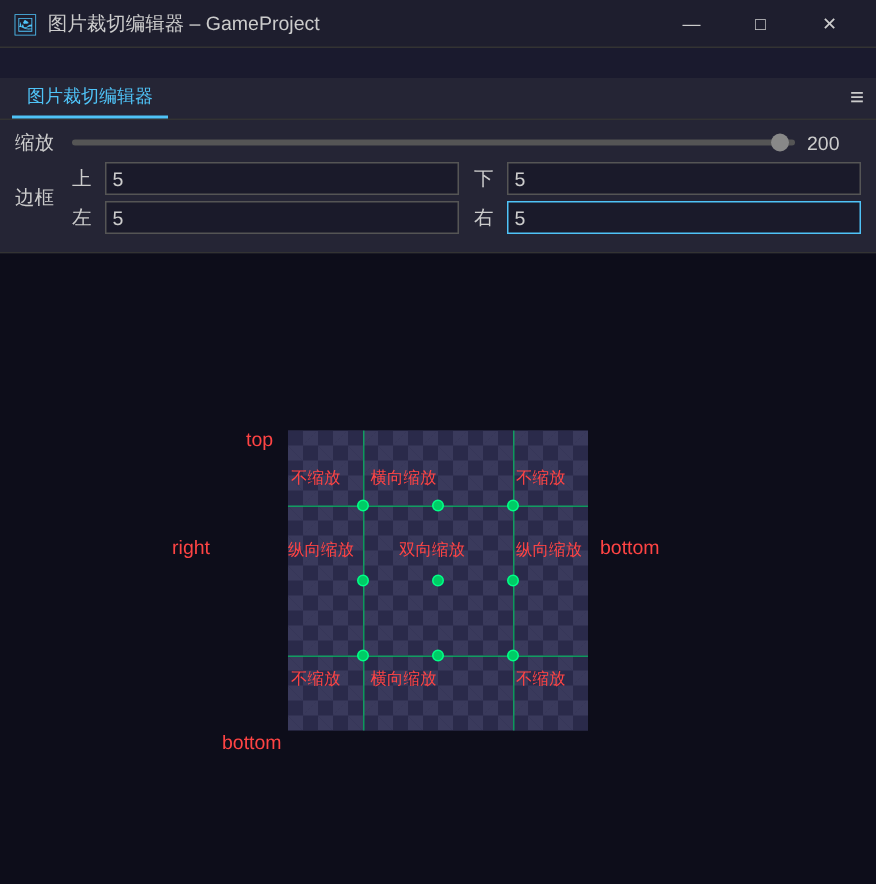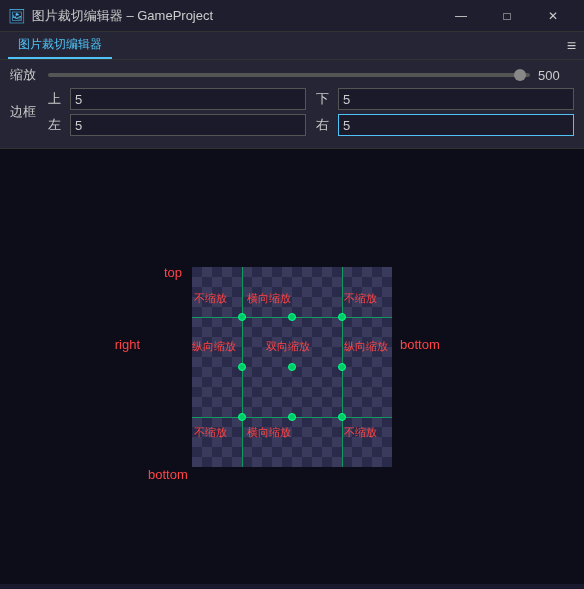--- a/index.html
+++ b/index.html
@@ -49,20 +49,21 @@
     }
 
     
     .menu-bar {
       background: #252535;
       height: 28px;
       display: flex;
       align-items: center;
       padding: 0 8px;
       border-bottom: 1px solid #333;
+      margin-top: 20px;
     }
     .menu-tab {
       padding: 4px 10px;
       font-size: 12px;
       color: #4fc3f7;
       cursor: pointer;
       border-bottom: 2px solid #4fc3f7;
     }
     .menu-hamburger {
       margin-left: auto;
@@ -280,21 +281,21 @@
 </div>
 
 <div class="control-panel">
 
   <div class="control-row">
     <span class="control-label">缩放</span>
     <div class="slider-container">
       <div class="slider">
         <div class="slider-thumb"></div>
       </div>
-      <span class="slider-value">500</span>
+      <span class="slider-value">200</span>
     </div>
   </div>
 
   <div class="control-row">
     <span class="control-label">边框</span>
     <div class="border-rows" style="flex:1">
       <div class="border-group">
         <div class="border-field-row">
           <span class="border-sub-label">上</span>
           <input class="border-input" type="text" value="5" style="">

